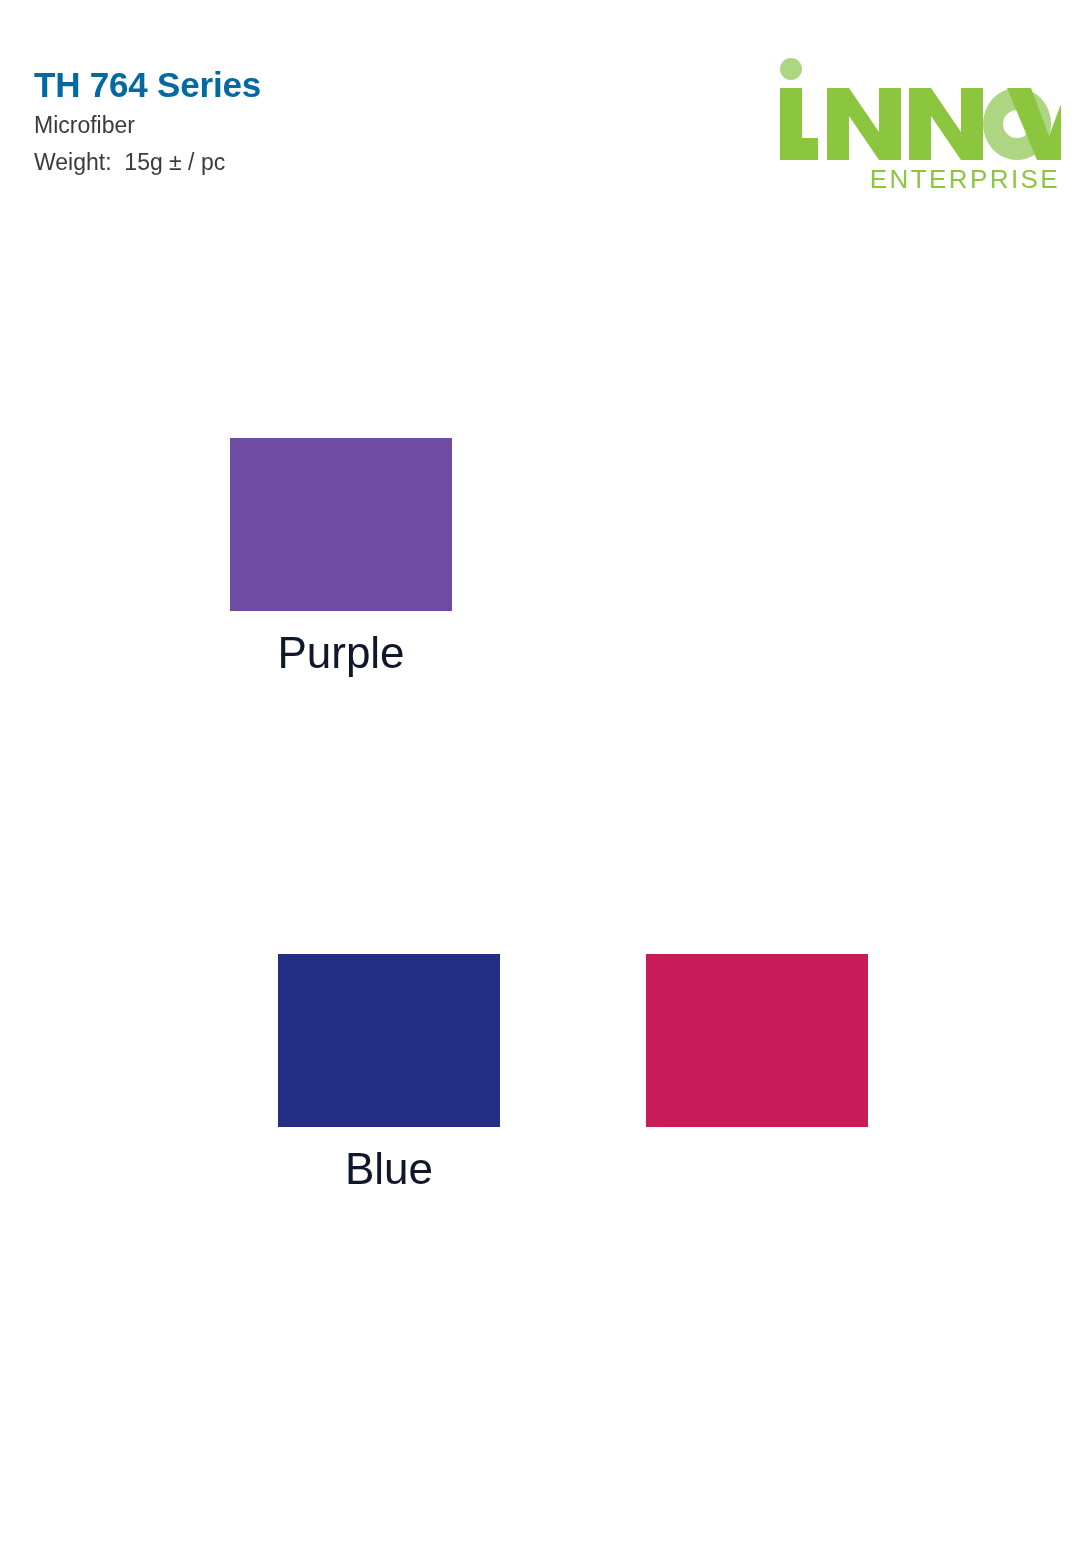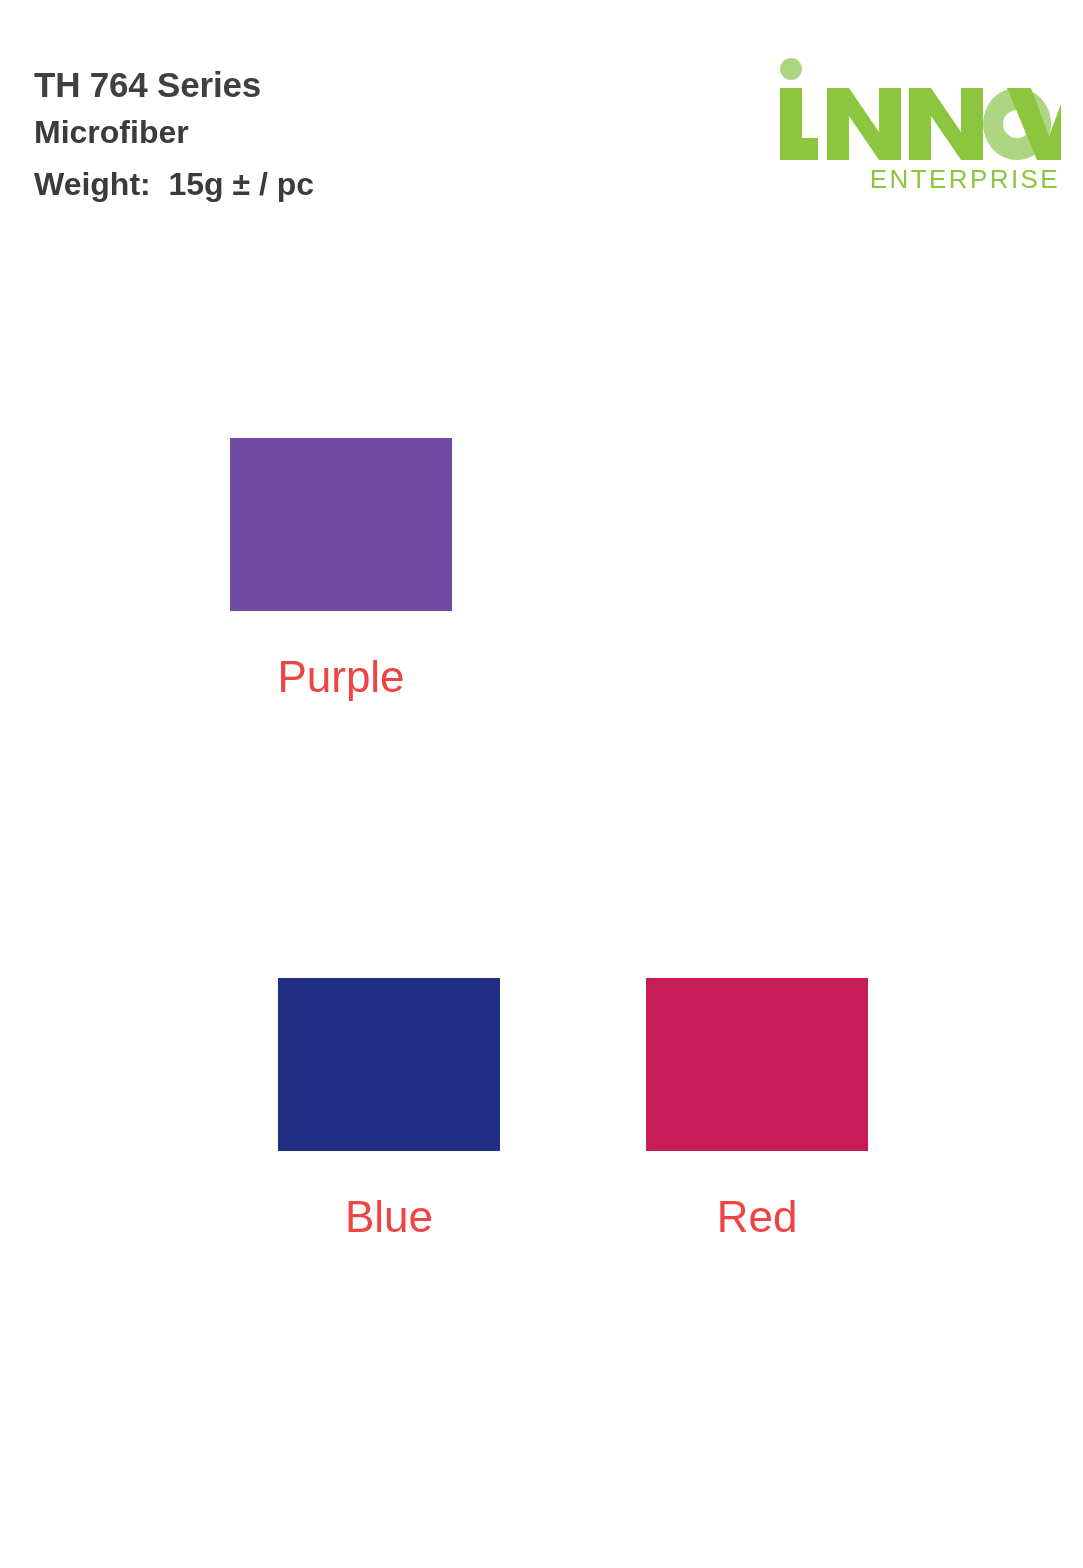--- a/index.html
+++ b/index.html
@@ -42,22 +42,22 @@
   .product-title {
     font-size: 35px;
     font-weight: bold;
     color: #79b53f;
     line-height: 1.22;
     letter-spacing: -0.2px;
     white-space: pre;
   }
 
   .product-spec {
-    font-size: 32px;
-    font-weight: bold;
+    font-size: 23px;
+    font-weight: normal;
     color: #3b3b3b;
     line-height: 1.62;
     white-space: pre;
   }
 
   
   .logo {
     position: absolute;
     right: 22px;
     top: 58px;
@@ -123,35 +123,35 @@
     height: 173px;
     display: block;
   }
 
   .swatch-label {
     display: block;
     width: 222px;
     text-align: center;
     font-size: 44px;
     font-weight: normal;
-    color: #ef4444;
+    color: #0f172a;
     line-height: 1;
-    margin-top: 44px;
+    margin-top: 20px;
     white-space: pre;
   }
 </style>
 </head>
 <body>
 
 <div class="page">
 
   <div class="header">
 
     <div class="product-info">
-      <div class="product-title" style="color: #404040;">TH 764 Series</div>
+      <div class="product-title" style="color: #0369a1;">TH 764 Series</div>
       <div class="product-spec">Microfiber</div>
       <div class="product-spec">Weight:  15g ± / pc</div>
     </div>
 
     <div class="logo">
       <div class="logo-mark">
         <svg width="290" height="104" viewBox="0 0 290 104" aria-hidden="true">
 
           <circle cx="20" cy="11" r="11" fill="#aed581"></circle>
 
@@ -182,19 +182,18 @@
       </div>
     </div>
 
     <div class="swatch-row row-2">
       <div class="swatch-cell">
         <span class="swatch-chip" style="background-color: rgb(33, 46, 132);"></span>
         <span class="swatch-label">Blue</span>
       </div>
       <div class="swatch-cell gap">
         <span class="swatch-chip" style="background-color: rgb(200, 28, 88);"></span>
-        <span class="swatch-label">Red</span>
       </div>
     </div>
 
   </div>
 
 </div>
 
 </body></html>

